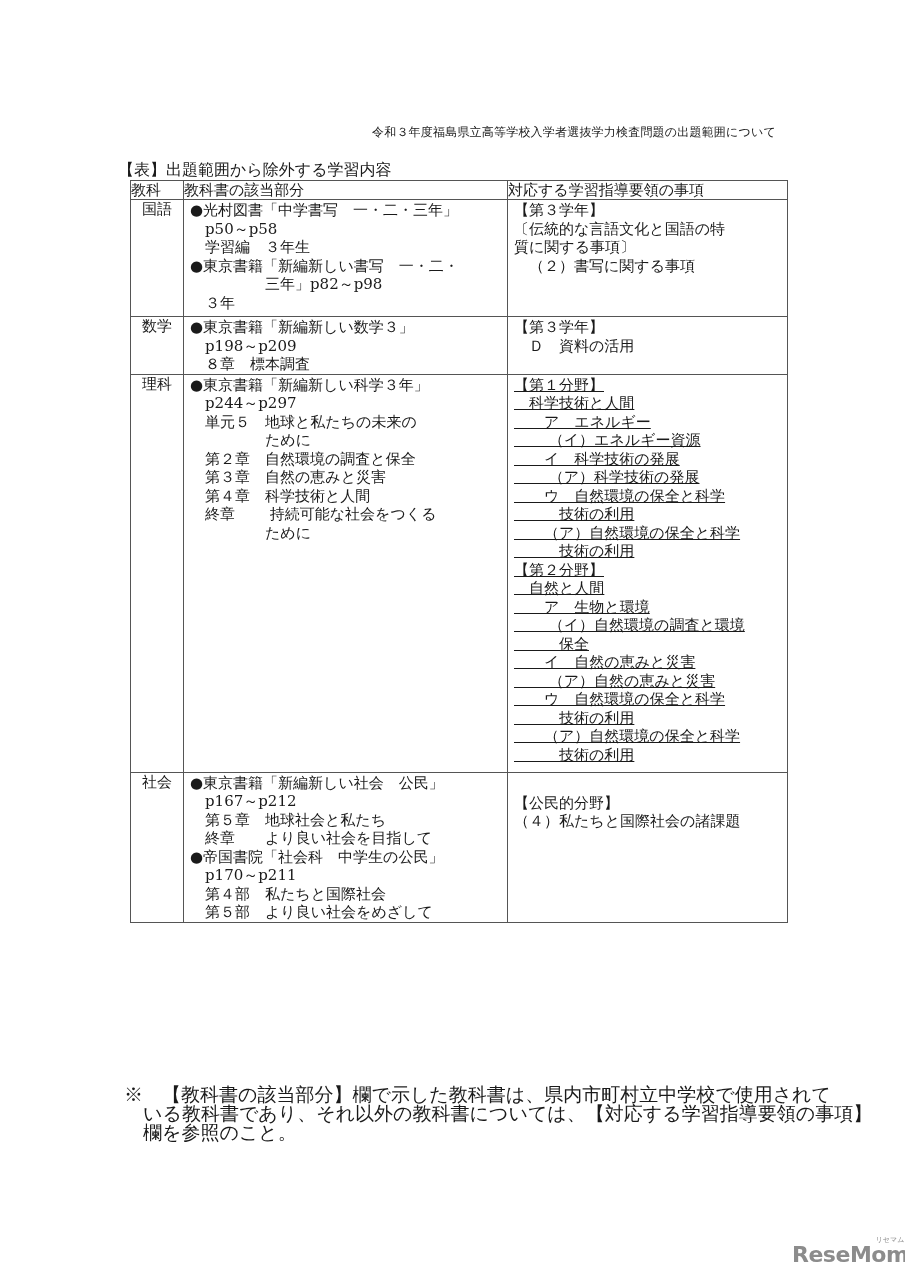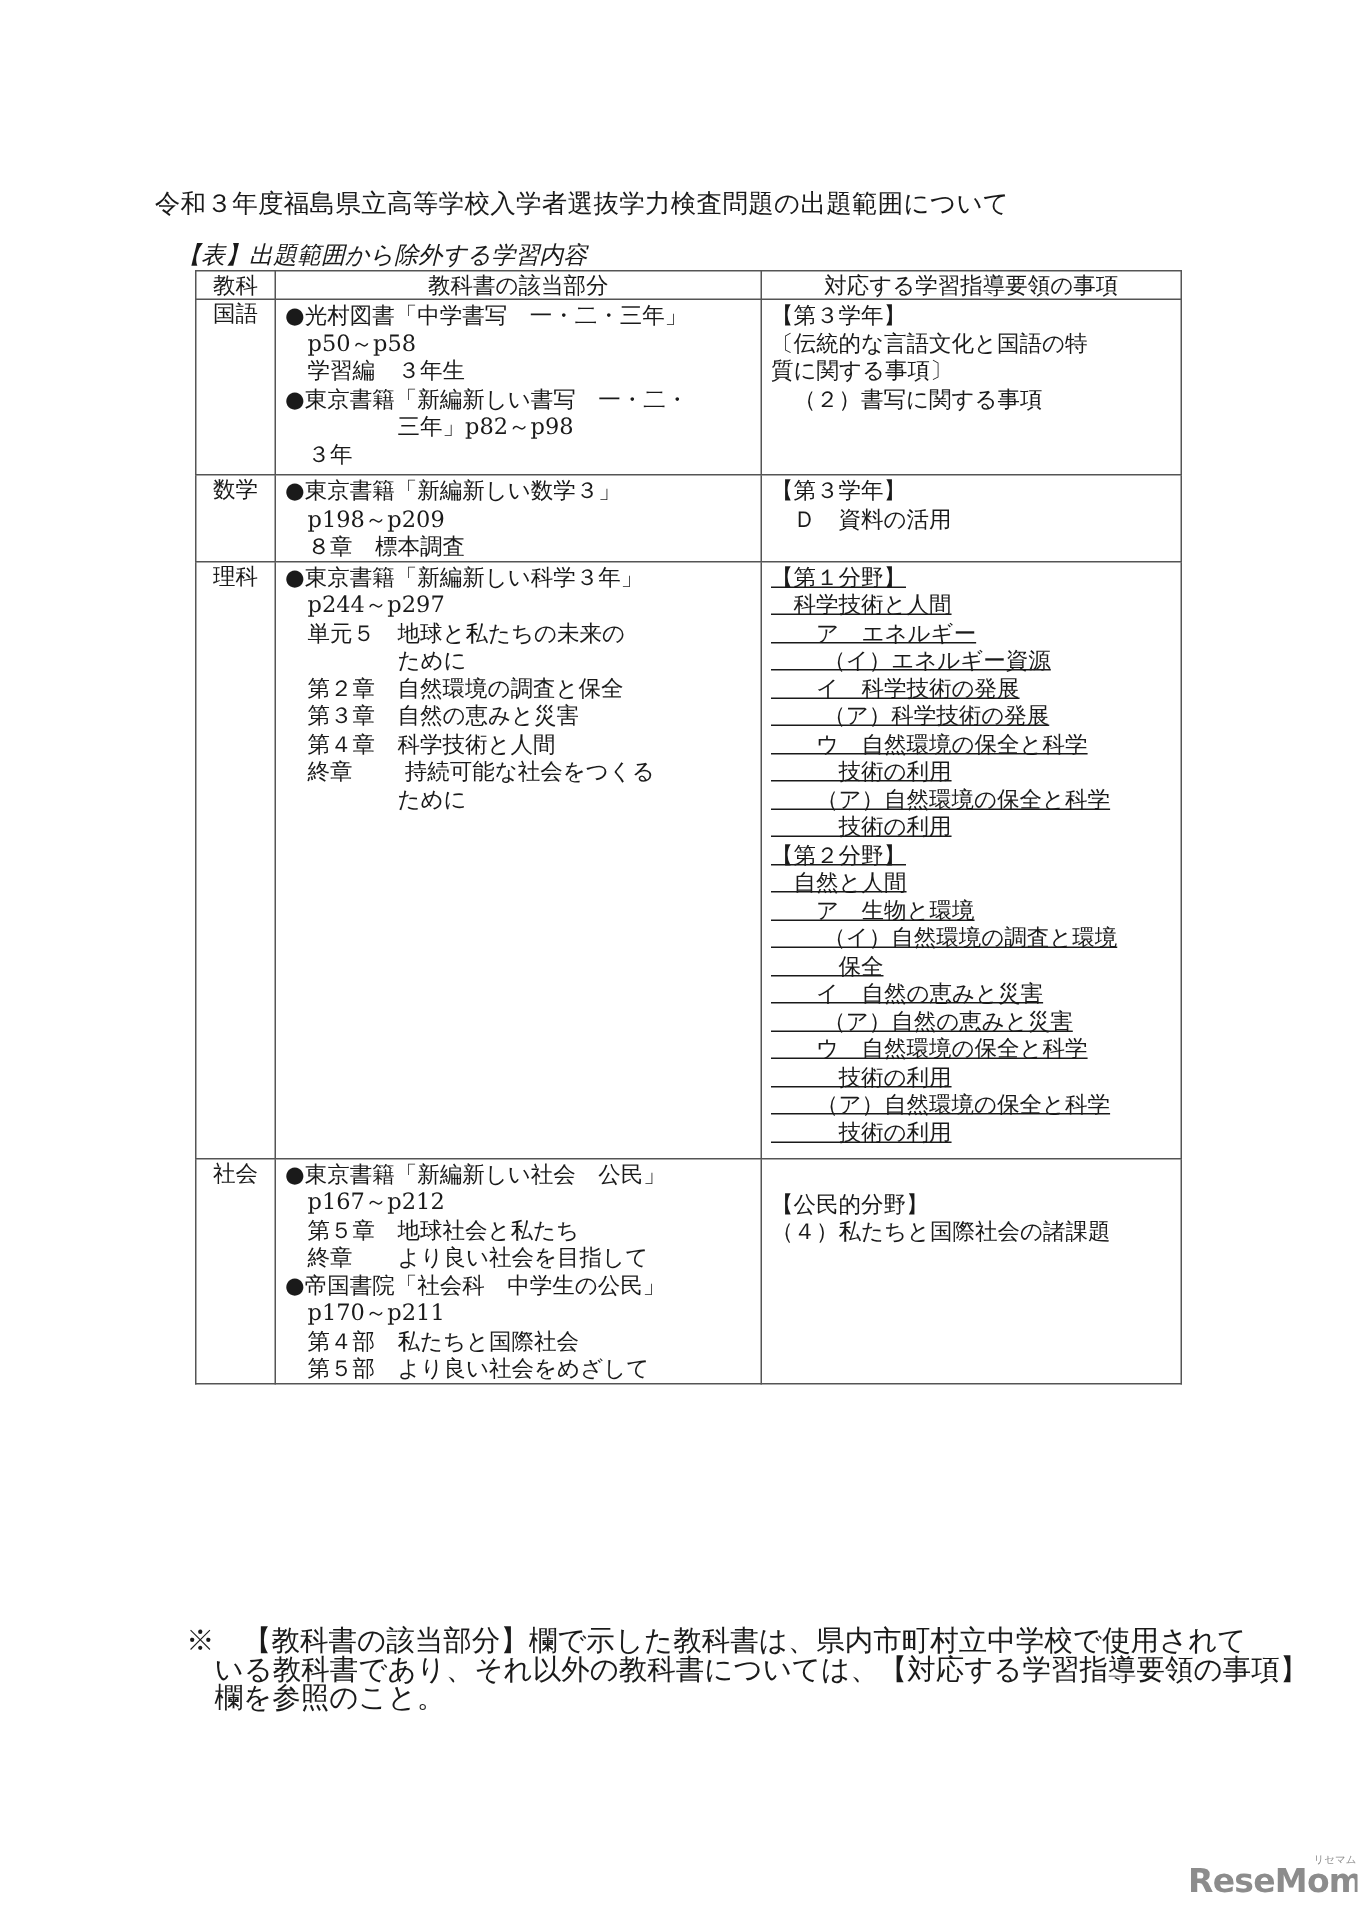--- a/index.html
+++ b/index.html
@@ -1,25 +1,25 @@
 <!DOCTYPE html>
 <html><head>
   <meta charset="utf-8">
   <style>
     html, body { margin:0; padding:0; background:#ffffff; }
     body { width:905px; height:1280px; position:relative; overflow:hidden;
            font-family:"DejaVu Serif", "Liberation Serif", serif; color:#1a1a1a; }
-    .title { position:absolute; top:124px; left:0; width:776px; text-align:center;
-             font-family:"DejaVu Sans", "Liberation Sans", sans-serif; font-size:17px; letter-spacing:0.2px; }
+    .title { position:absolute; top:124px; left:0; width:776px; text-align:right;
+             font-family:"DejaVu Sans", "Liberation Sans", sans-serif; font-size:12px; letter-spacing:0.2px; }
     .subtitle { position:absolute; top:160px; left:118px;
-                font-family:"DejaVu Sans", "Liberation Sans", sans-serif; font-size:16px;font-style:italic; }
+                font-family:"DejaVu Sans", "Liberation Sans", sans-serif; font-size:16px; }
     table.main { position:absolute; top:180px; left:130px; width:657px; border-collapse:collapse;
                  table-layout:fixed; font-size:15px; line-height:18.5px; }
     table.main td, table.main th { border:1px solid #555; vertical-align:top; padding:0; font-weight:normal; }
-    table.main th { text-align:center; height:18px; line-height:18px;margin-top:20px; }
+    table.main th { text-align:left; height:18px; line-height:18px;margin-top:20px; }
     col.c1 { width:53px; } col.c2 { width:324px; } col.c3 { width:280px; }
     td.subj { text-align:center; padding-top:1px; }
     .cell { white-space:pre; padding:1px 0 0 6px; }
     .cell.right { padding-left:10px; }
     .note { position:absolute; top:1085px; left:124px; width:680px; font-size:19px; line-height:19px; white-space:pre; }
     .logo { position:absolute; top:1242px; left:792px; font-family:"DejaVu Sans", "Liberation Sans", sans-serif;
             font-weight:bold; font-size:22px; color:#8c8c8c; letter-spacing:-0.5px; }
     .logo small { position:absolute; top:-7px; right:4px; font-size:7px; font-weight:normal; letter-spacing:0; }
   </style>
 </head>

